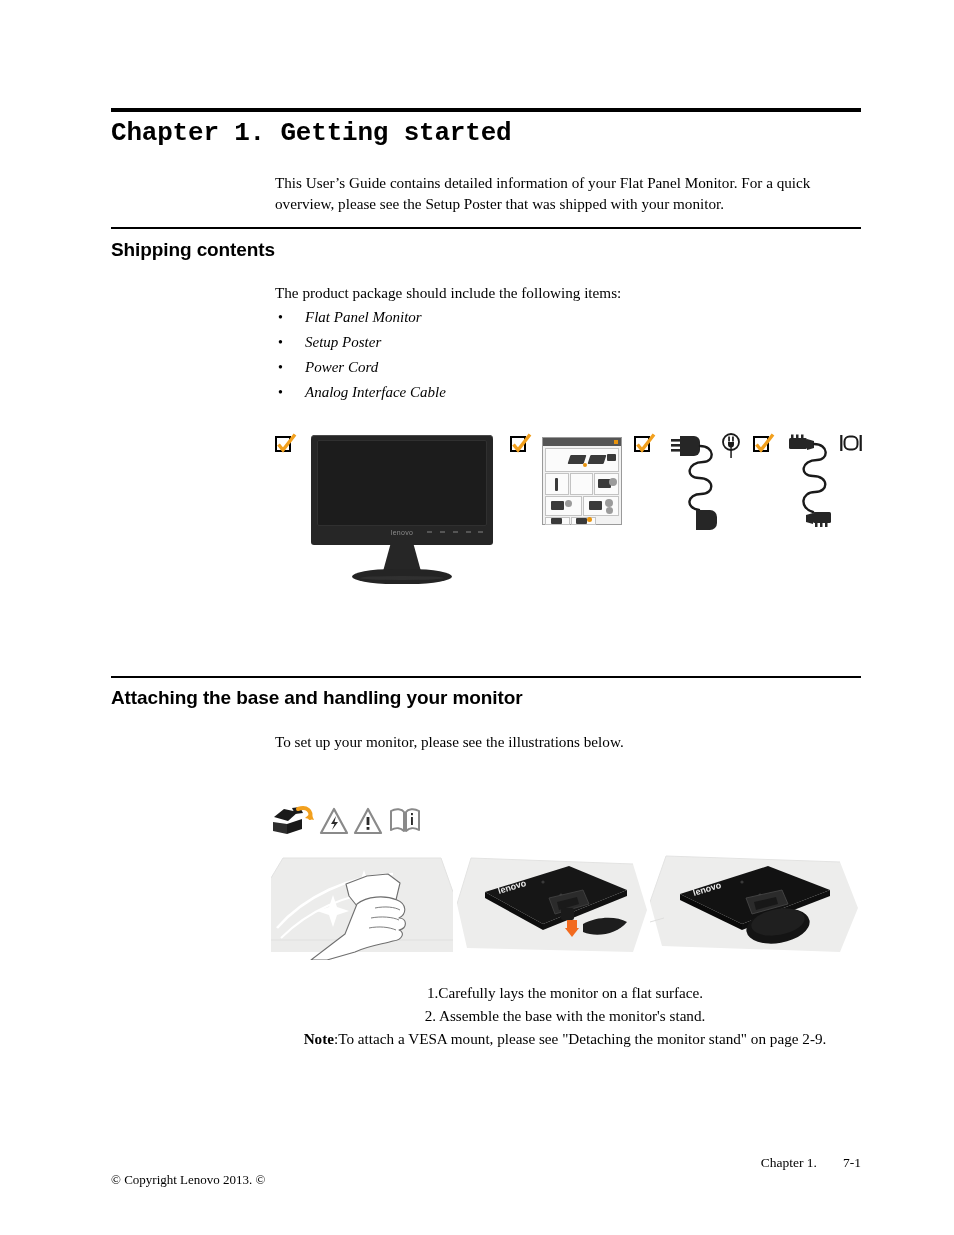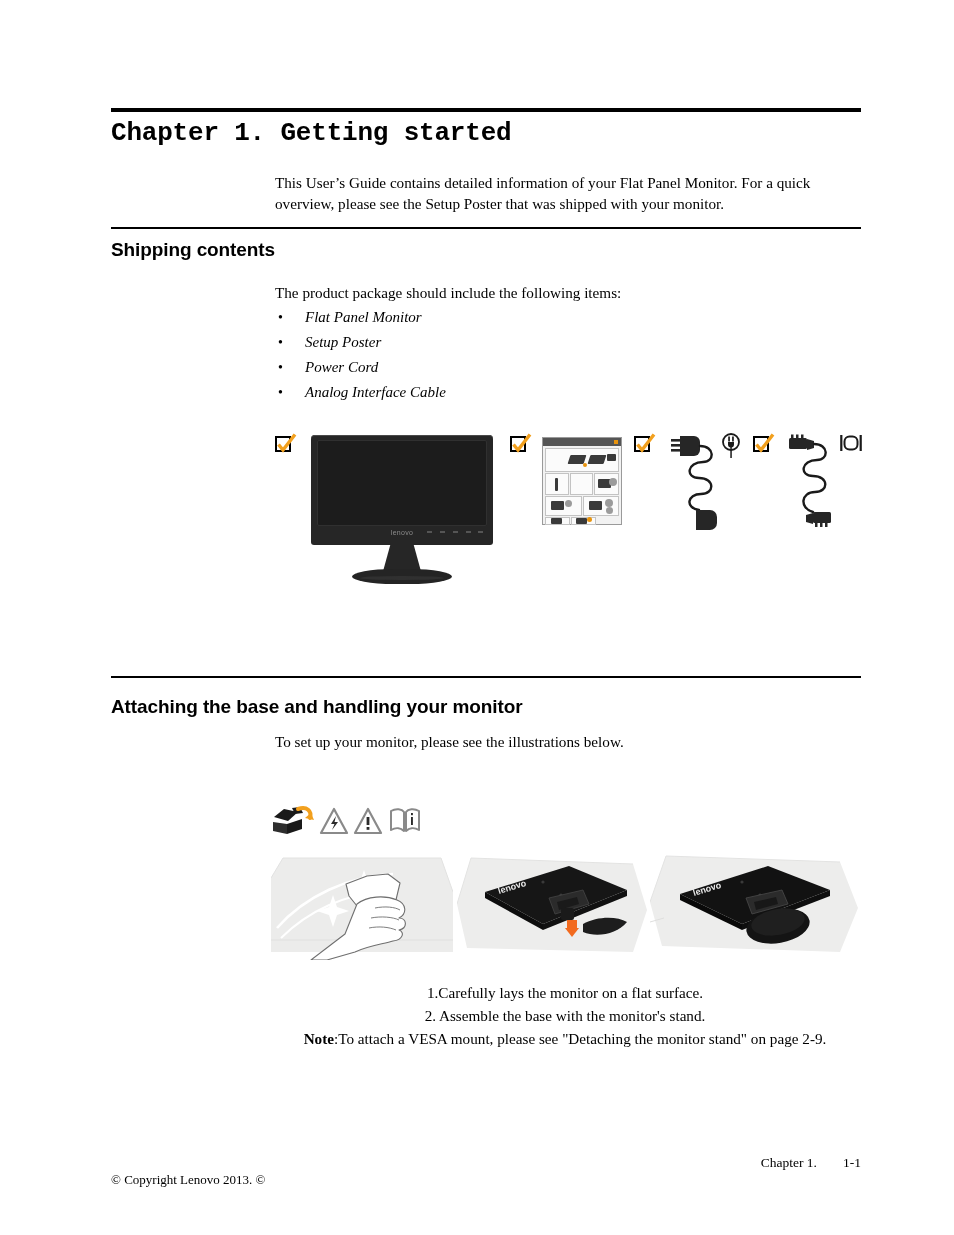--- a/index.html
+++ b/index.html
@@ -409,21 +409,21 @@
   </svg>
 
   <svg class="cable-wrap" style="left:839px; top:433px; width:24px; height:22px;" viewBox="0 0 24 22">
     <rect x="1.2" y="2" width="2.2" height="16" fill="#1a1a1a"></rect>
     <rect x="20.6" y="2" width="2.2" height="16" fill="#1a1a1a"></rect>
     <rect x="5.5" y="3.5" width="13" height="13" rx="5" fill="none" stroke="#1a1a1a" stroke-width="2"></rect>
   </svg>
 
   <div class="rule rule-thin" style="top:676px;"></div>
 
-  <div class="section-title" style="top:687px;margin-top:9px;">Attaching the base and handling your monitor</div>
+  <div class="section-title" style="top:687px;">Attaching the base and handling your monitor</div>
 
   <div class="body-text" style="top:731px;">To set up your monitor, please see the illustrations below.</div>
 
 
   <div class="warn-row">
 
     <svg style="position:absolute; left:0; top:0; width:44px; height:34px;" viewBox="0 0 44 34">
       <path d="M3 13 L13 5 L27 8 L17 17 Z" fill="#1a1a1a"></path>
       <path d="M2 18 L16 20 L16 30 L2 27 Z" fill="#2e2e2e"></path>
       <path d="M16 20 L31 15 L31 25 L16 30 Z" fill="#1a1a1a"></path>
@@ -515,16 +515,16 @@
   </svg>
 
   <div class="body-text" style="top:981px; line-height:23px;text-align:center;">
     <div>1.Carefully lays the monitor on a flat surface.</div>
     <div>2. Assemble the base with the monitor's stand.</div>
     <div><span class="note-label">Note</span><span>:To attach a VESA mount, please see "Detaching the monitor stand" on page 2-9.</span></div>
   </div>
 
   <div class="footer-left">© Copyright Lenovo 2013. ©</div>
   <div class="footer-right">
-    <span>Chapter 1.</span><span class="pg">1-1</span>
+    <span>Chapter 1.</span><span class="pg">7-1</span>
   </div>
 
 </div>
 
 </body></html>

